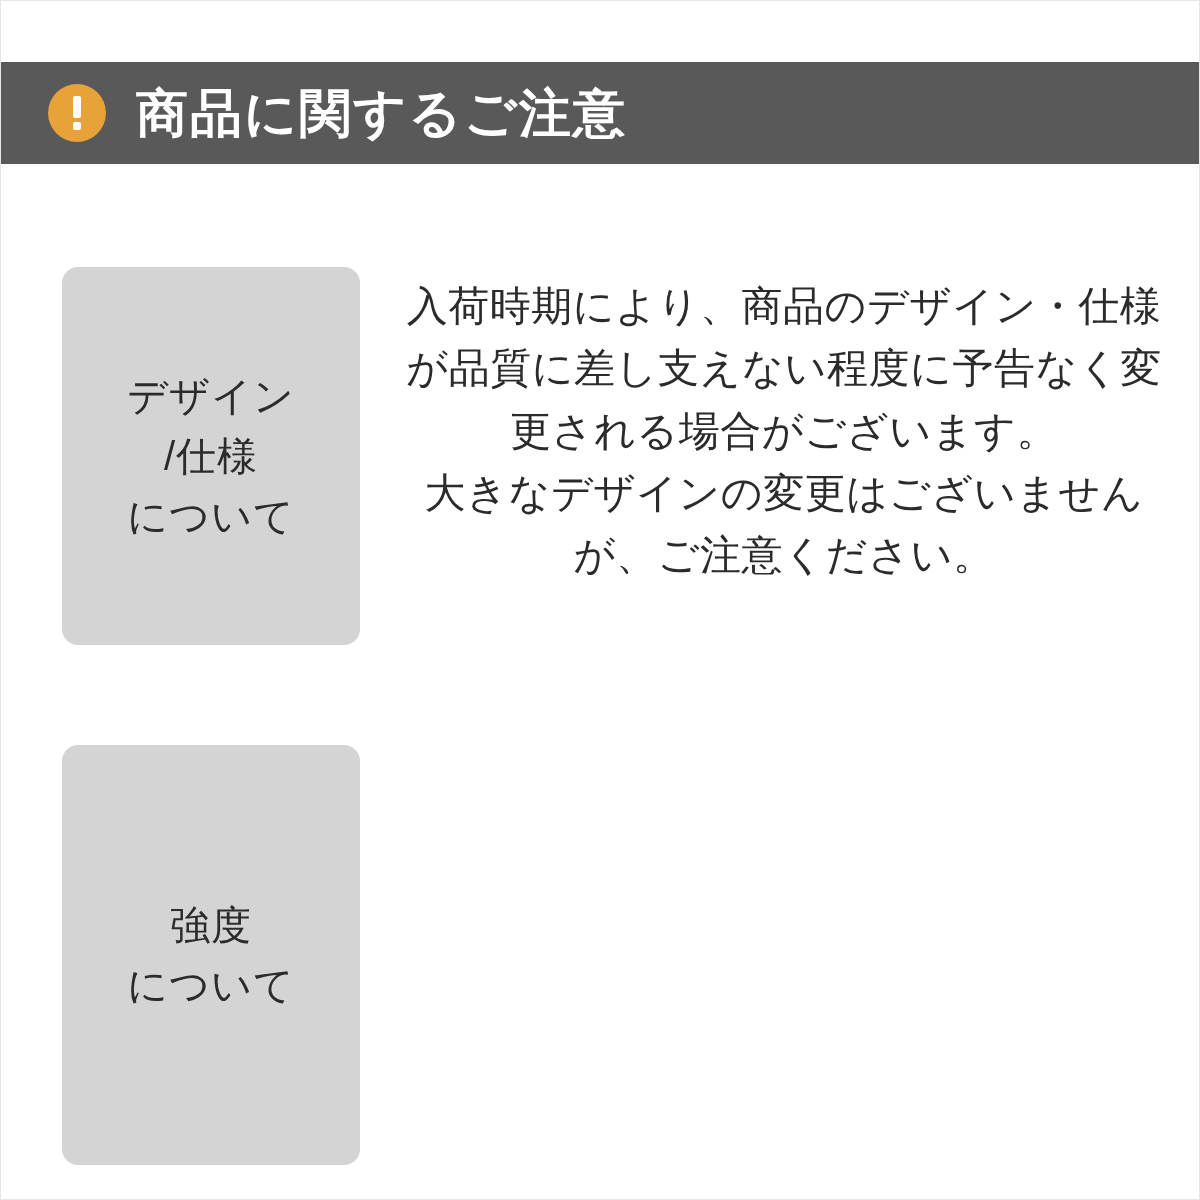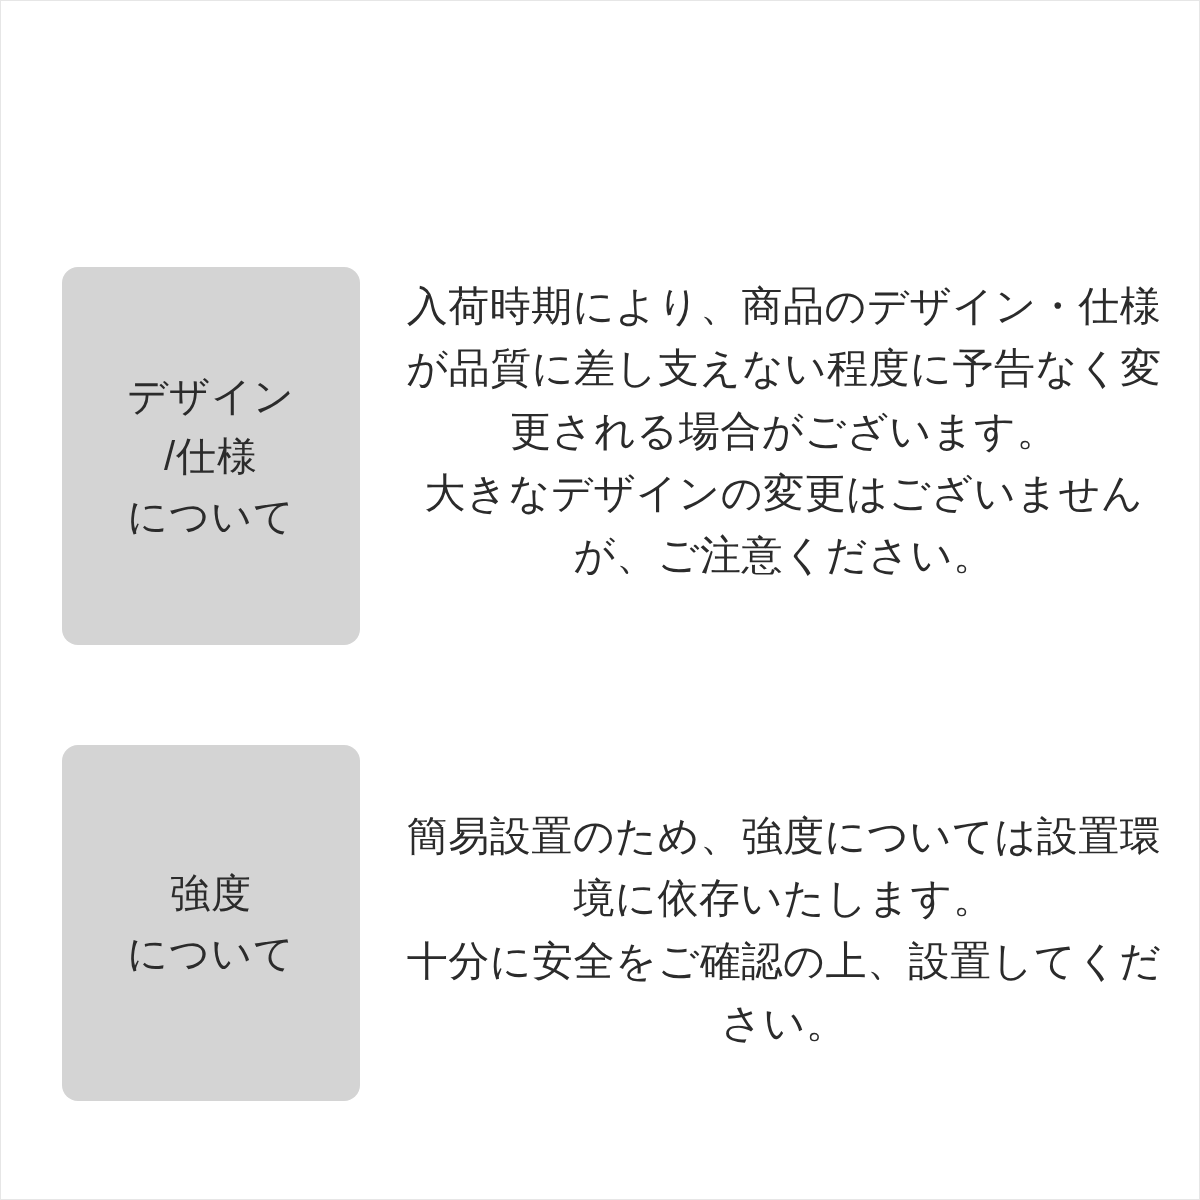--- a/index.html
+++ b/index.html
@@ -107,21 +107,21 @@
     border-radius: 16px;
     background: #d4d4d4;
     display: flex;
     align-items: center;
     justify-content: center;
     text-align: center;
     box-sizing: border-box;
     margin-left: 62px;
   }
   .label-box.box-1 { height: 378px; }
-  .label-box.box-2 { height: 356px; }
+  .label-box.box-2 { height: 420px; }
   .label-text {
     font-size: 40px;
     line-height: 1.5;
     color: #2b2b2b;
     letter-spacing: 1px;
     white-space: pre-line;
   }
 
   .body-text {
     margin-left: 44px;
@@ -134,36 +134,40 @@
     text-align: center;
   }
   .body-text.text-1 { margin-top: 8px; }
   .body-text.text-2 { margin-top: 60px; }
 </style>
 </head>
 <body>
 
 <div class="page">
 
+  <div class="header-bar">
+    <div class="alert-icon">
+      <span class="bang"></span>
+    </div>
+    <div class="header-title">商品に関するご注意</div>
+  </div>
 
   <div class="content">
 
     <div class="note-row row-1">
       <div class="label-box box-1">
         <div class="label-text">デザイン
 /仕様
 について</div>
       </div>
       <div class="body-text text-1">入荷時期により、商品のデザイン・仕様が品質に差し支えない程度に予告なく変更される場合がございます。
 大きなデザインの変更はございませんが、ご注意ください。</div>
     </div>
 
     <div class="note-row row-2">
       <div class="label-box box-2">
         <div class="label-text">強度
 について</div>
       </div>
-      <div class="body-text text-2">簡易設置のため、強度については設置環境に依存いたします。
-十分に安全をご確認の上、設置してください。</div>
     </div>
 
   </div>
 </div>
 
 </body></html>

